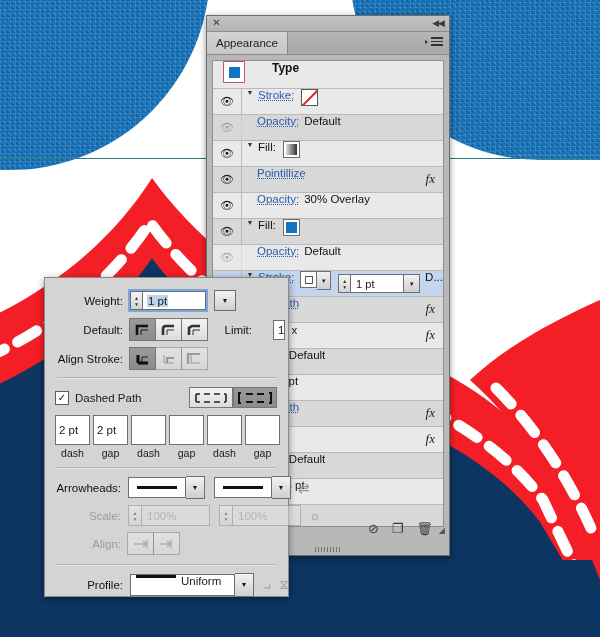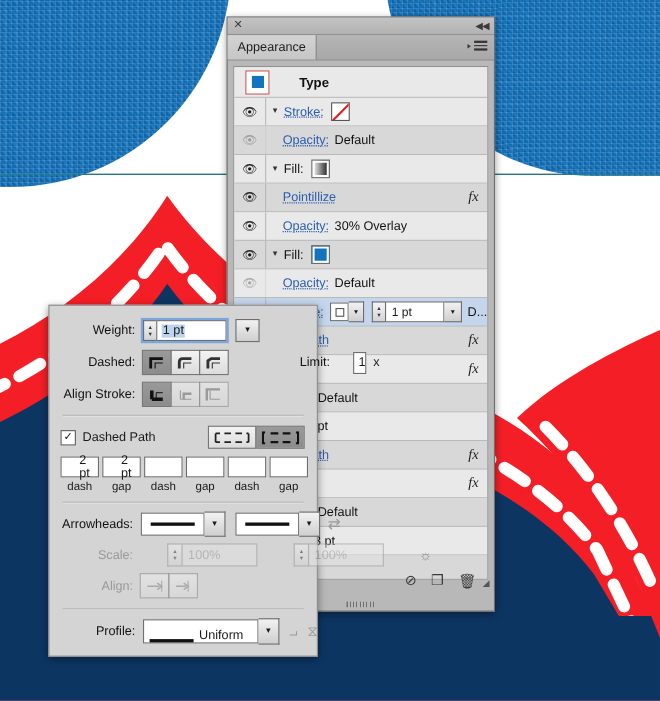--- a/index.html
+++ b/index.html
@@ -49,21 +49,21 @@
      border-bottom:1px solid #8b8b8b;position:relative;display:flex;align-items:stretch;}
   .ap-tab{background:linear-gradient(#d3d3d3,#c6c6c6);border-right:1px solid #8b8b8b;
      padding:0 9px;display:flex;align-items:center;font-size:11.5px;color:#1d1d1d;cursor:pointer;}
   .ap-menu{position:absolute;right:6px;top:5px;width:18px;height:12px;cursor:pointer;}
   .ap-menu i{display:block;height:1.6px;background:#333;margin-bottom:2px;width:12px;margin-left:6px;}
   .ap-menu b{position:absolute;left:0;top:3px;width:0;height:0;border-left:3px solid #333;
      border-top:2.5px solid transparent;border-bottom:2.5px solid transparent;}
 
   .ap-list{position:absolute;left:5px;top:44px;width:230px;height:465px;
      background:#e7e7e7;border:1px solid #8f8f8f;overflow:hidden;}
-  .ap-row{height:25px;border-bottom:1px solid #b9b9b9;display:flex;align-items:center;
+  .ap-row{height:25px;border-bottom:1px solid #b9b9b9;display:flex;
      position:relative;background:#e9e9e9;}
   .ap-row.alt{background:#d8d8d8;}
   .ap-row.sel{background:#c5d6ec;}
   .ap-row.head{height:27px;background:#e9e9e9;}
   .ap-eye{width:28px;text-align:center;flex:0 0 28px;border-right:1px solid #b9b9b9;
      height:100%;display:flex;align-items:center;justify-content:center;cursor:pointer;}
   .ap-eye.dim{opacity:.32;}
   .ap-tri{width:16px;flex:0 0 16px;text-align:center;font-size:7px;color:#333;cursor:pointer;}
   .ap-lbl{color:#2a5db0;text-decoration:underline;text-decoration-style:dotted;
      font-size:11.5px;cursor:pointer;white-space:nowrap;}
@@ -125,38 +125,38 @@
      justify-content:center;cursor:pointer;}
   .ibtn.on{background:linear-gradient(#9a9a9a,#8c8c8c);}
   .ibtn.off{opacity:.45;cursor:default;}
   .limitbox{width:52px;height:18px;background:#fff;border:1px solid #6e6e6e;
      font-size:11.5px;display:flex;align-items:center;padding-left:4px;cursor:text;}
   .hr{height:1px;background:#b4b4b4;border-bottom:1px solid #e6e6e6;margin:6px 12px;}
   .chk{width:12px;height:12px;background:#fff;border:1px solid #5c5c5c;
      display:flex;align-items:center;justify-content:center;font-size:10px;color:#111;cursor:pointer;}
   .dashboxes{display:flex;gap:3px;padding-left:10px;}
   .dashcell{width:35px;}
-  .dashin{width:100%;height:19px;background:#fff;border:1px solid #6e6e6e;
+  .dashin{width:100%;height:30px;background:#fff;border:1px solid #6e6e6e;
      box-sizing:border-box;font-size:11.5px;display:flex;align-items:center;
-     padding-left:16px;cursor:text;}
+     padding-left:3px;cursor:text;}
   .dashcap{text-align:center;font-size:10.5px;color:#1b1b1b;margin-top:2px;}
   .arrowsel{width:56px;height:19px;background:#fff;border:1px solid #6e6e6e;
      display:flex;align-items:center;justify-content:center;cursor:pointer;}
   .arrowsel i{width:40px;height:2.5px;background:#111;display:block;}
   .arrowdrop{width:18px;height:21px;background:linear-gradient(#f2f2f2,#cfcfcf);
      border:1px solid #6e6e6e;border-left:none;display:flex;align-items:center;
      justify-content:center;font-size:7px;cursor:pointer;}
   .scalebox{display:flex;align-items:center;opacity:.45;}
   .sspin{width:12px;height:19px;background:linear-gradient(#f4f4f4,#d4d4d4);
      border:1px solid #868686;border-right:none;display:flex;flex-direction:column;
      align-items:center;justify-content:center;font-size:5px;line-height:6px;}
   .sbox{width:62px;height:19px;background:#e4e4e4;border:1px solid #868686;
      font-size:11.5px;color:#8f8f8f;display:flex;align-items:center;padding-left:5px;}
   .profsel{width:98px;height:20px;background:#fff;border:1px solid #6e6e6e;
-     display:flex;align-items:flex-end;gap:5px;padding-left:5px;font-size:11.5px;cursor:pointer;}
+     display:flex;align-items:flex-start;gap:5px;padding-left:5px;font-size:11.5px;cursor:pointer;}
   .profsel i{width:40px;height:3px;background:#111;display:block;}
   .profdrop{width:18px;height:22px;background:linear-gradient(#f2f2f2,#cfcfcf);
      border:1px solid #6e6e6e;border-left:none;display:flex;align-items:center;
      justify-content:center;font-size:7px;cursor:pointer;}
   .flipicn{font-size:13px;color:#9a9a9a;margin-left:9px;cursor:pointer;}
   .dashtoggle{display:flex;margin-left:auto;margin-right:11px;}
   .dtbtn{width:42px;height:19px;border:1px solid #767676;display:flex;align-items:center;
      justify-content:center;cursor:pointer;background:linear-gradient(#f3f3f3,#dcdcdc);}
   .dtbtn.on{background:linear-gradient(#9a9a9a,#8c8c8c);}
   .swapicn{font-size:14px;color:#9a9a9a;margin-left:7px;cursor:pointer;}
@@ -353,42 +353,42 @@
         </div>
       <div class="wbox">
         <span class="sel-txt">1 pt</span>
       </div>
     </div>
     <div class="wdrop" style="margin-left:8px;">▼</div>
   </div>
 
 
   <div class="st-row" style="margin-top:4px;">
-    <div class="st-lbl">Dashed:</div>
+    <div class="st-lbl">Default:</div>
     <div class="btn3">
       <div class="ibtn on">
         <svg width="17" height="13">
             <path d="M3 12 L3 3 L14 3" stroke="#111" stroke-width="2.6" fill="none"></path>
             <path d="M7 12 L7 7 L14 7" stroke="#111" stroke-width="1" fill="none"></path>
           </svg>
       </div>
       <div class="ibtn">
         <svg width="17" height="13">
             <path d="M3 12 L3 6 Q3 3 6 3 L14 3" stroke="#333" stroke-width="2.6" fill="none"></path>
             <path d="M7 12 L7 7 L14 7" stroke="#333" stroke-width="1" fill="none"></path>
           </svg>
       </div>
       <div class="ibtn">
         <svg width="17" height="13">
             <path d="M3 12 L3 5 L6 3 L14 3" stroke="#333" stroke-width="2.6" fill="none"></path>
             <path d="M7 12 L7 7 L14 7" stroke="#333" stroke-width="1" fill="none"></path>
           </svg>
       </div>
     </div>
-    <div class="st-lbl" style="width:44px;flex:0 0 44px;padding-right:21px;margin-left:48px;">Limit:</div>
+    <div class="st-lbl" style="width:44px;flex:0 0 44px;padding-right:21px;">Limit:</div>
     <div class="limitbox">1</div>
     <span class="tiny" style="margin-left:6px;">x</span>
   </div>
 
   <div class="st-row" style="margin-top:4px;">
     <div class="st-lbl">Align Stroke:</div>
     <div class="btn3">
       <div class="ibtn on">
         <svg width="17" height="13">
             <path d="M4 11 L4 3" stroke="#111" stroke-width="3.2"></path>
@@ -475,21 +475,21 @@
     </div>
     <div style="display:flex;align-items:center;margin-left:9px;">
       <div class="arrowsel">
           <i></i>
         </div>
       <div class="arrowdrop">▼</div>
     </div>
     <span class="swapicn">⇄</span>
   </div>
 
-  <div class="st-row" style="margin-top:3px;gap:24px;">
+  <div class="st-row" style="margin-top:3px;">
     <div class="st-lbl dim" style="width:76px;flex:0 0 76px;">Scale:</div>
     <div class="scalebox">
       <div class="sspin">
           <span>▲</span>
           <span>▼</span>
         </div>
       <div class="sbox">100%</div>
     </div>
     <div class="scalebox" style="margin-left:9px;">
       <div class="sspin">

